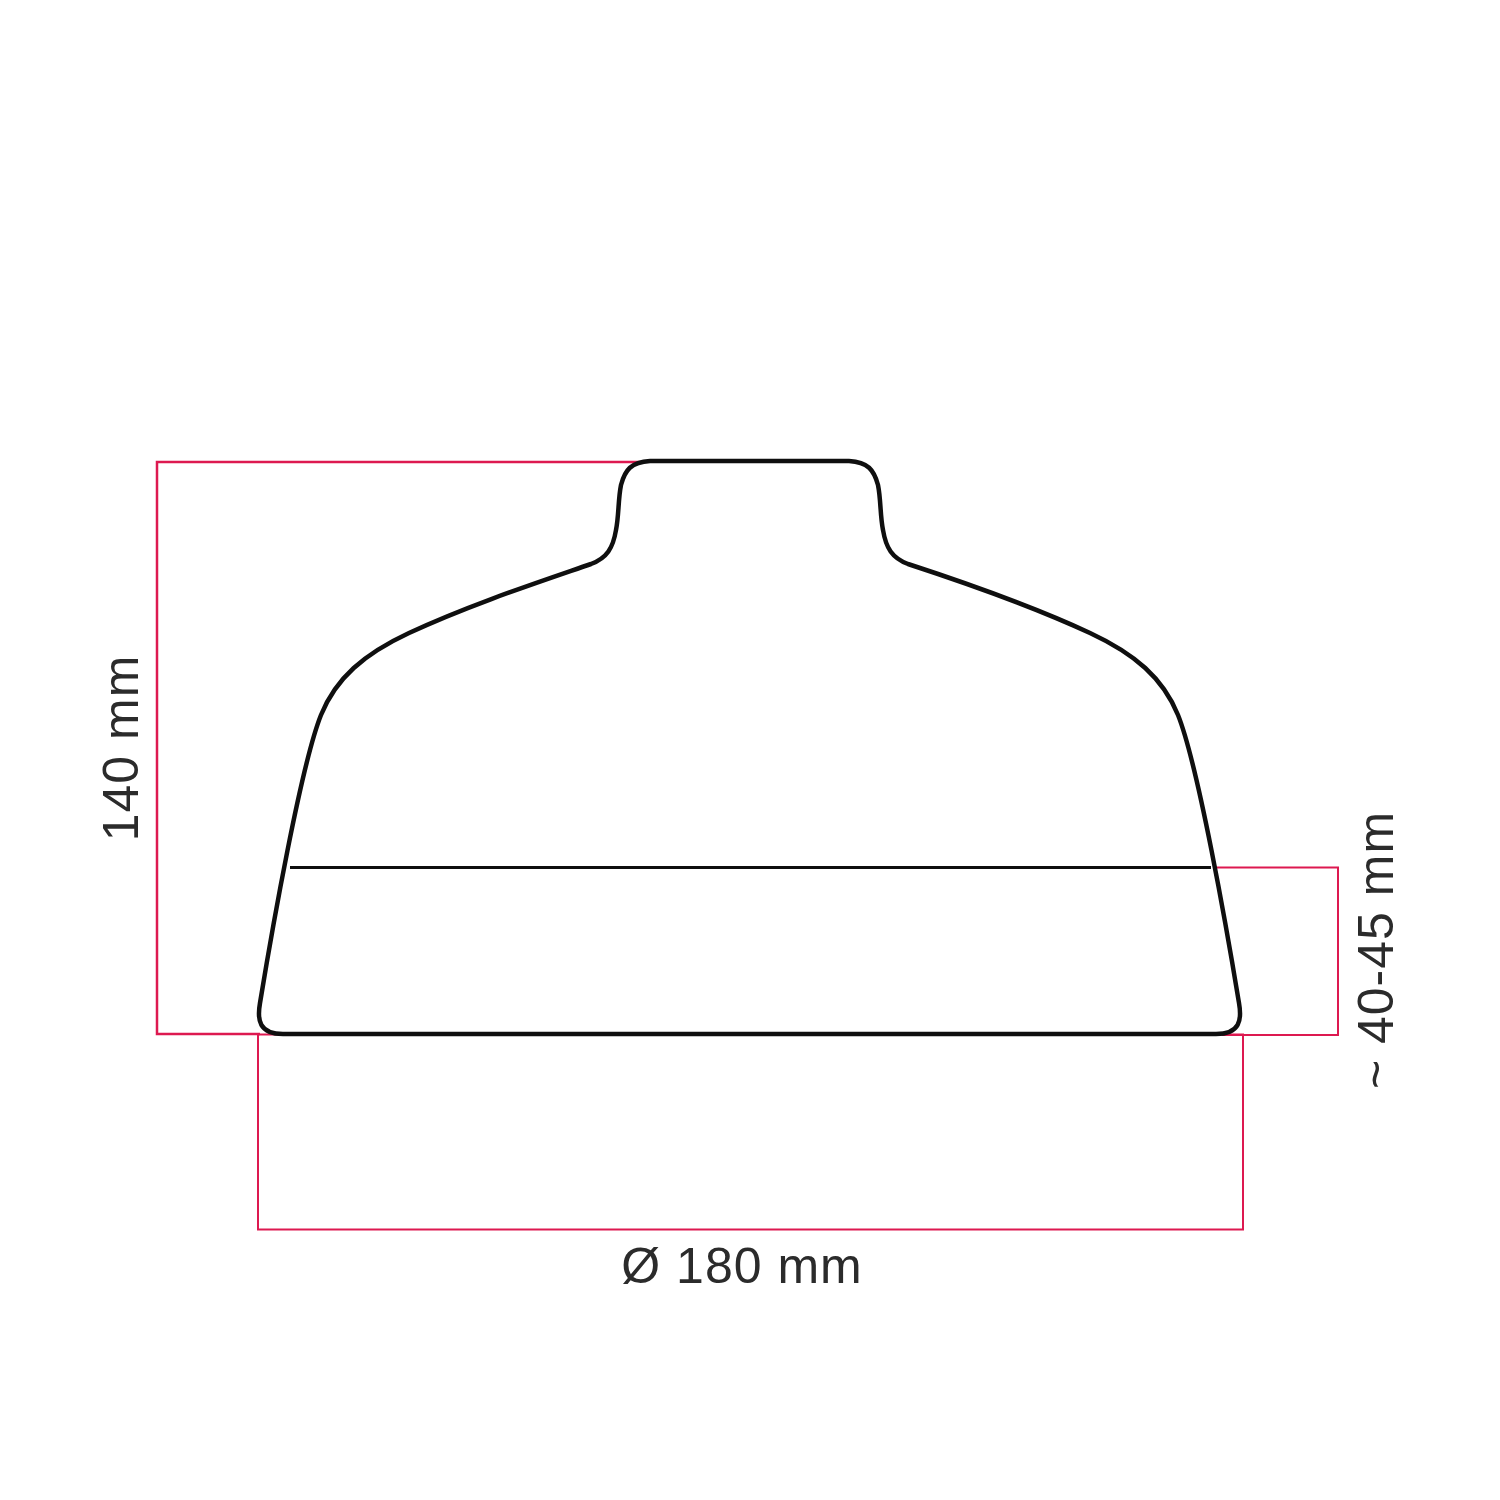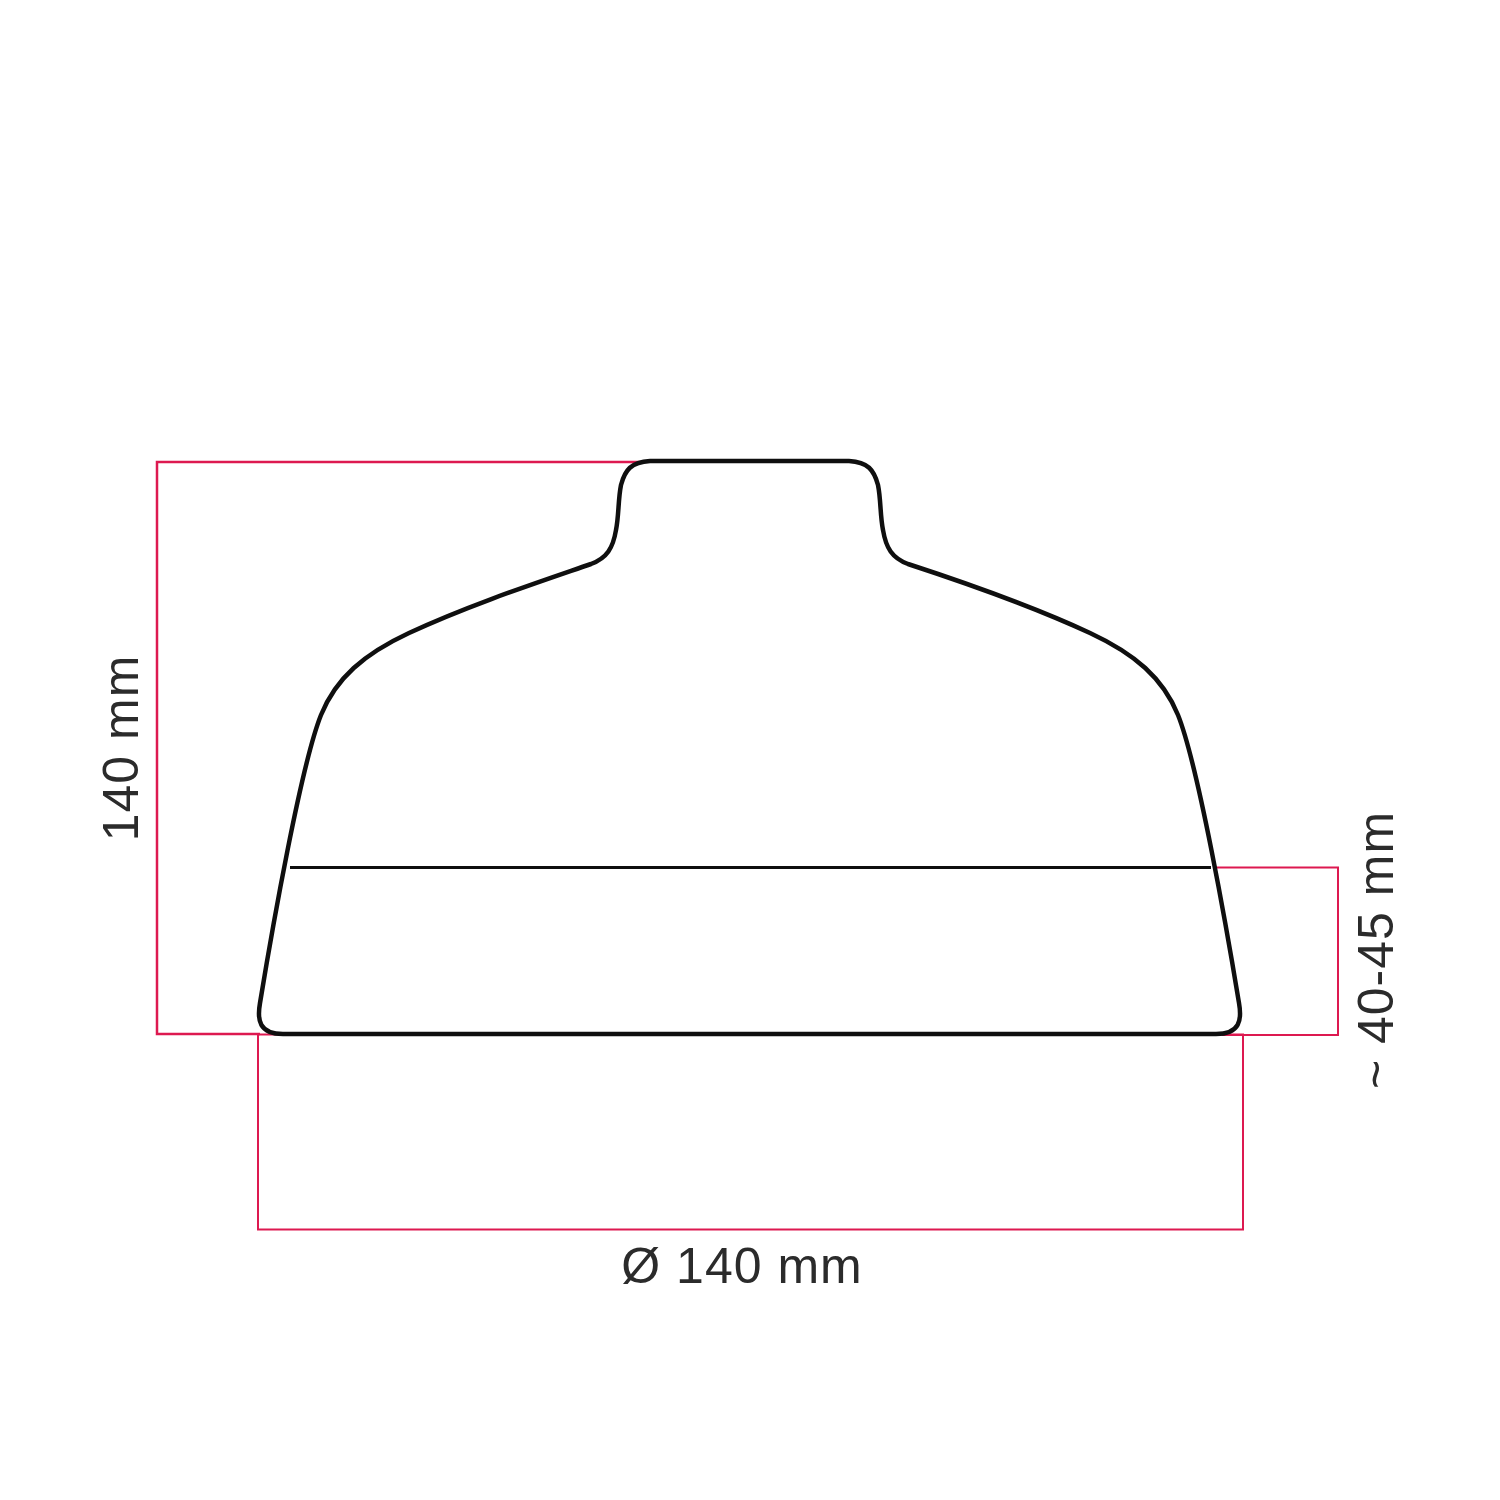--- a/index.html
+++ b/index.html
@@ -84,15 +84,15 @@
              C 625 470 631 462 650 461
              Z"></path>
 
     <line class="seam" x1="290" y1="867.5" x2="1211" y2="867.5"></line>
   </svg>
 
   <div class="label rot" style="left: 121px; top: 748px;">140 mm</div>
 
   <div class="label rot" style="left: 1376px; top: 950px;">~ 40-45 mm</div>
 
-  <div class="label" style="left: 742px; top: 1266px;">Ø 140 mm</div>
+  <div class="label" style="left: 742px; top: 1266px;">Ø 180 mm</div>
 
 </div>
 
 </body></html>

